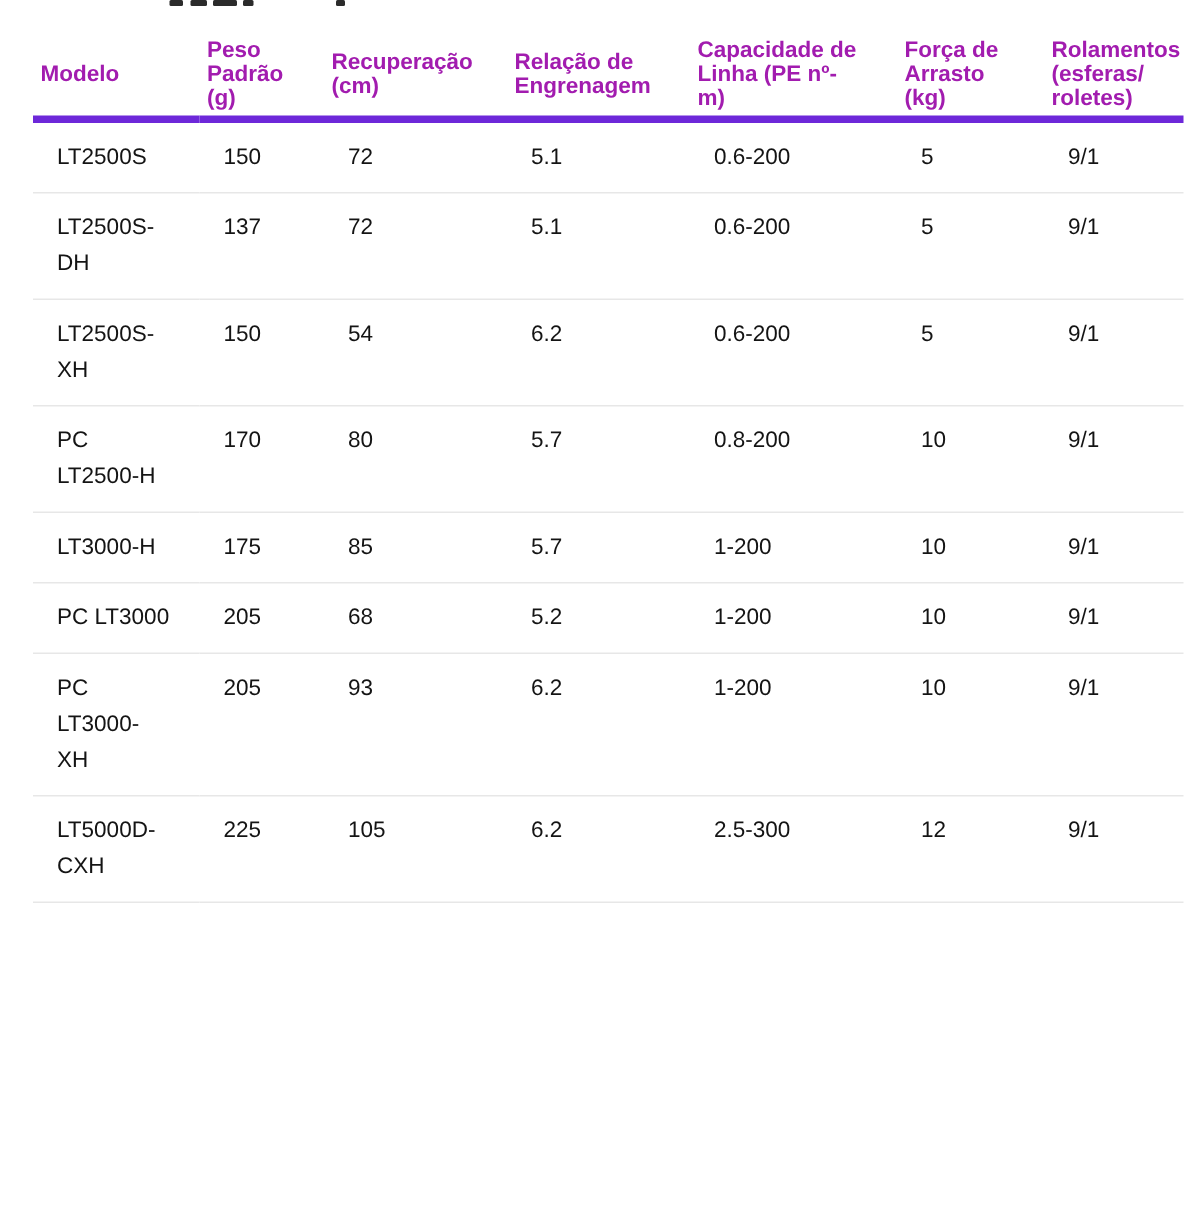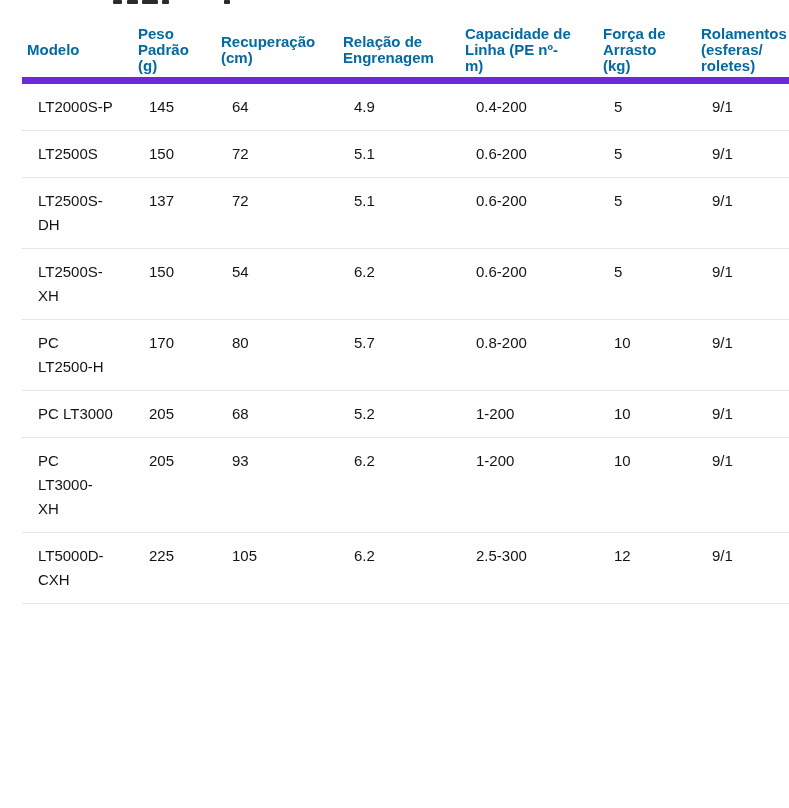--- a/index.html
+++ b/index.html
@@ -57,22 +57,22 @@
   col.c5 { width: 98px; }
   col.c6 { width: 93px; }
 
   th {
     text-align: left;
     vertical-align: middle;
     font-weight: bold;
     padding: 26px 4px 3px 5px;
     line-height: 16px;
     white-space: pre-line;
-    border-bottom: 7px solid #6d28d9;
-    color: #0369a1;
+    border-bottom: 5px solid #6d28d9;
+    color: #a21caf;
   }
   td {
     text-align: left;
     vertical-align: top;
     padding: 11px 4px 11px 16px;
     line-height: 24px;
     white-space: pre-line;
     border-bottom: 1px solid #e7e7e7;
     color: #141414;
   }
@@ -115,29 +115,20 @@
           <th>Força de
 Arrasto
 (kg)</th>
           <th>Rolamentos
 (esferas/
 roletes)</th>
         </tr>
     </thead>
     <tbody>
         <tr>
-          <td>LT2000S-P</td>
-          <td>145</td>
-          <td>64</td>
-          <td>4.9</td>
-          <td>0.4-200</td>
-          <td>5</td>
-          <td>9/1</td>
-        </tr>
-        <tr>
           <td>LT2500S</td>
           <td>150</td>
           <td>72</td>
           <td>5.1</td>
           <td>0.6-200</td>
           <td>5</td>
           <td>9/1</td>
         </tr>
         <tr>
           <td>LT2500S-
@@ -163,20 +154,29 @@
           <td>PC
 LT2500-H</td>
           <td>170</td>
           <td>80</td>
           <td>5.7</td>
           <td>0.8-200</td>
           <td>10</td>
           <td>9/1</td>
         </tr>
         <tr>
+          <td>LT3000-H</td>
+          <td>175</td>
+          <td>85</td>
+          <td>5.7</td>
+          <td>1-200</td>
+          <td>10</td>
+          <td>9/1</td>
+        </tr>
+        <tr>
           <td>PC LT3000</td>
           <td>205</td>
           <td>68</td>
           <td>5.2</td>
           <td>1-200</td>
           <td>10</td>
           <td>9/1</td>
         </tr>
         <tr>
           <td>PC

